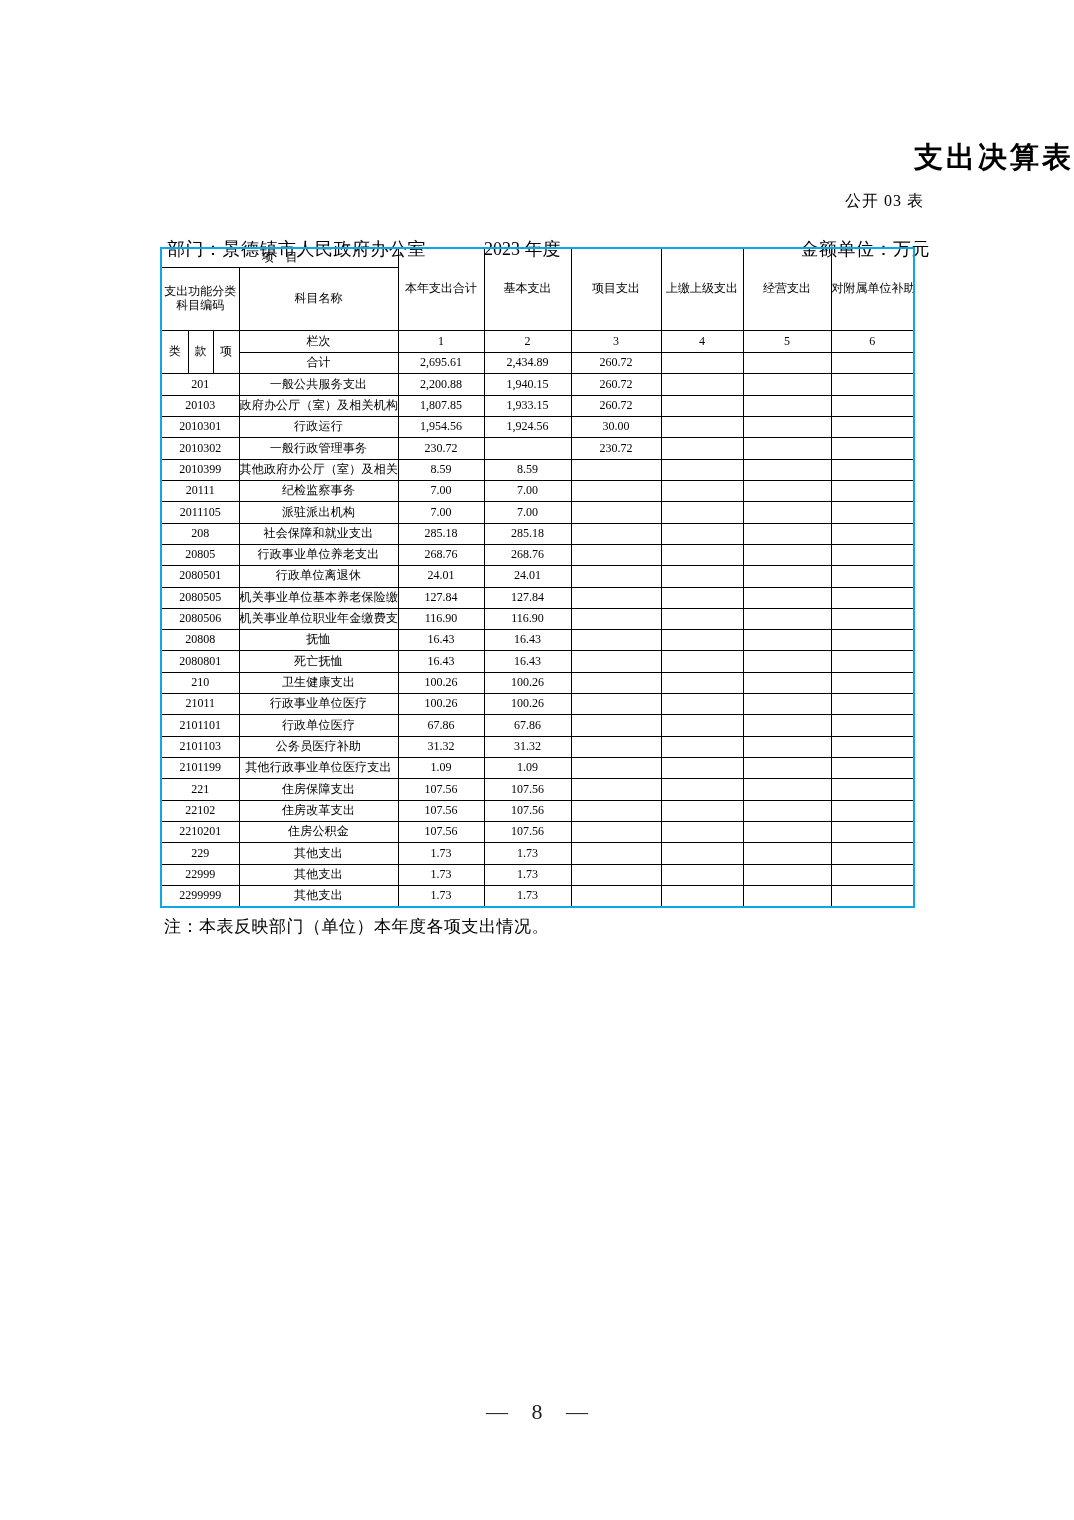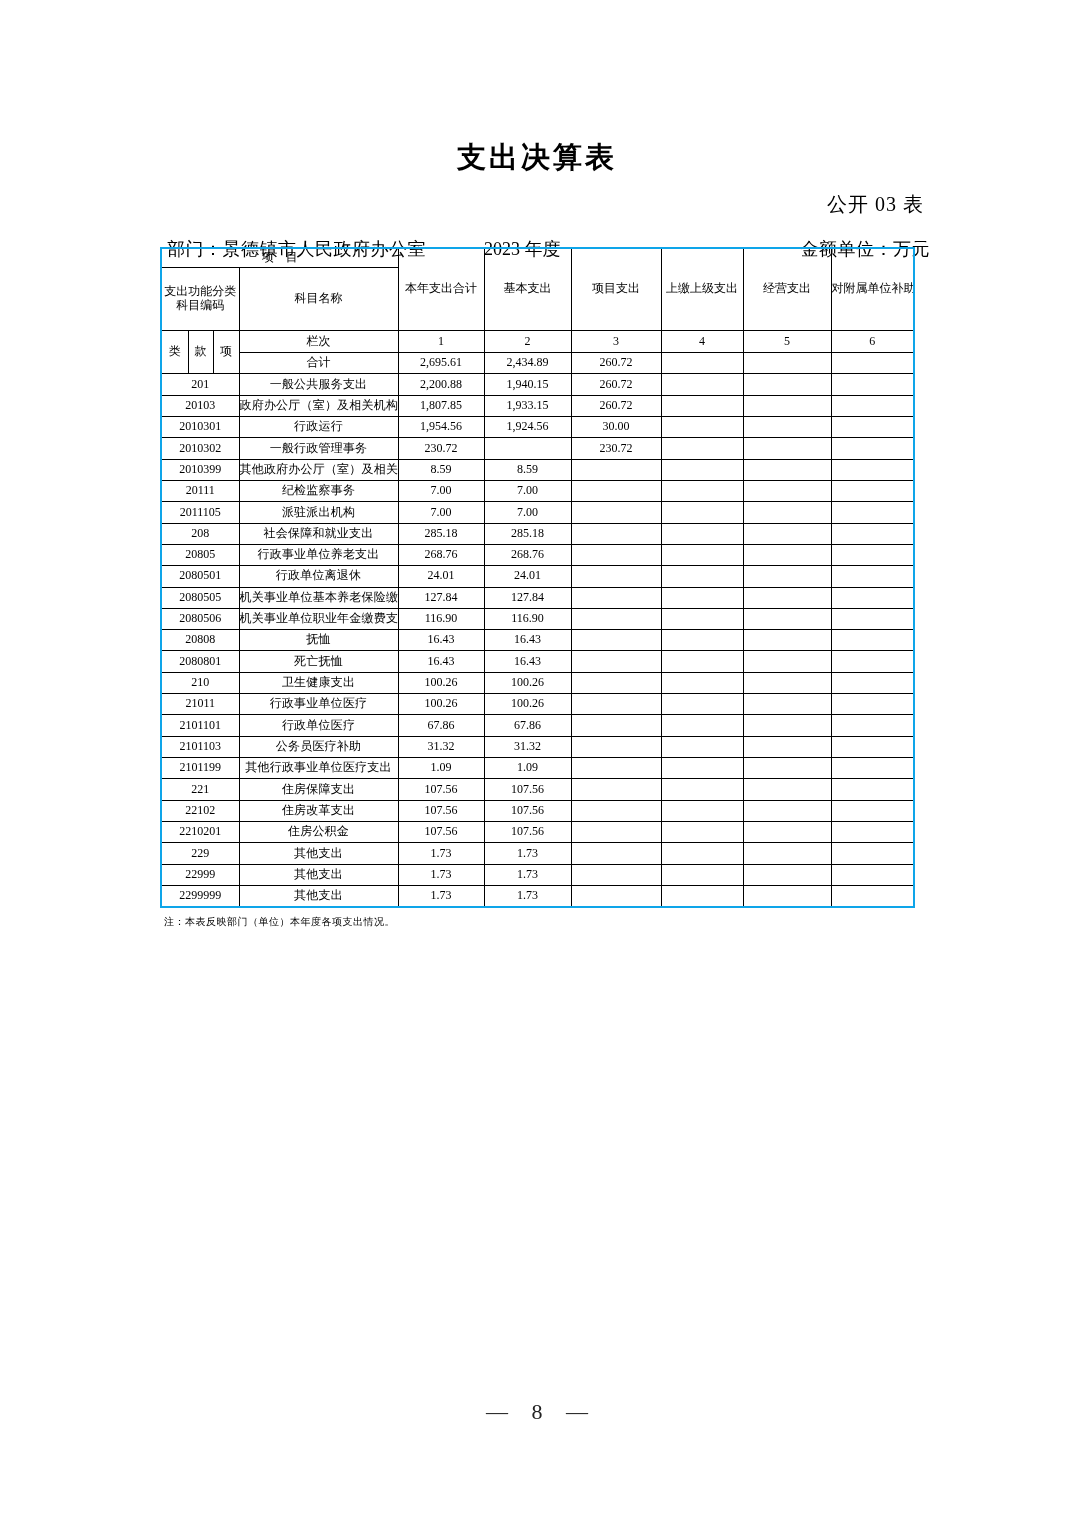--- a/index.html
+++ b/index.html
@@ -5,27 +5,27 @@
   html,body{margin:0;padding:0;background:#ffffff;}
   .page{
     position:relative;
     width:1074px;height:1520px;
     background:#ffffff;color:#000;
     font-family:"Liberation Serif","DejaVu Serif",serif;
     overflow:hidden;
   }
   .doc-title{
     position:absolute;top:138px;left:0;width:1074px;
-    text-align:center;font-size:29px;font-weight:bold;letter-spacing:3px;
+    text-align:right;font-size:29px;font-weight:bold;letter-spacing:3px;
     font-family:"Liberation Sans","DejaVu Sans",sans-serif;
   }
   .content{position:absolute;left:160px;top:0;width:770px;}
   .table-no{
     position:absolute;top:191px;right:6px;
-    font-size:20px;letter-spacing:1px;
+    font-size:16px;letter-spacing:1px;
   }
   .meta-line{position:absolute;top:217px;left:0;width:770px;height:24px;font-size:18px;margin-top:20px;}
   .meta-dept{position:absolute;left:7px;top:0;letter-spacing:0.5px;}
   .meta-year{position:absolute;left:324px;top:0;}
   .meta-unit{position:absolute;right:0;top:0;letter-spacing:0.5px;}
   table.acc{
     position:absolute;top:247px;left:0;
     width:753px;height:661px;
     border-collapse:collapse;table-layout:fixed;
     border:2px solid #0ea5e9;
@@ -37,21 +37,21 @@
     vertical-align:middle;text-align:center;
   }
   td.hdr{font-size:11px;}
   td.hdr-wrap{white-space:normal;line-height:2.1;padding:0 3px;}
   td.hdr-two{white-space:normal;line-height:2.3;}
   td.code{text-align:left;padding-left:7px;vertical-align:bottom;padding-bottom:3px;}
   td.name{text-align:left;padding-left:7px;font-size:10px;vertical-align:bottom;padding-bottom:4px;letter-spacing:0.2px;}
   td.num{text-align:right;padding-right:10px;vertical-align:bottom;padding-bottom:3px;}
   td.rank-num{font-size:11px;}
   tr.r-data{height:21px;padding-left:28px;}
-  .note{position:absolute;top:915px;left:4px;font-size:10px;letter-spacing:0.5px;}
+  .note{position:absolute;top:915px;left:4px;font-size:17px;letter-spacing:0.5px;}
   .page-num{
     position:absolute;top:1399px;left:0;width:1074px;
     text-align:center;font-size:22px;color:#222;word-spacing:18px;
   }
 </style>
 </head>
 <body>
 
 <div class="page">
 

